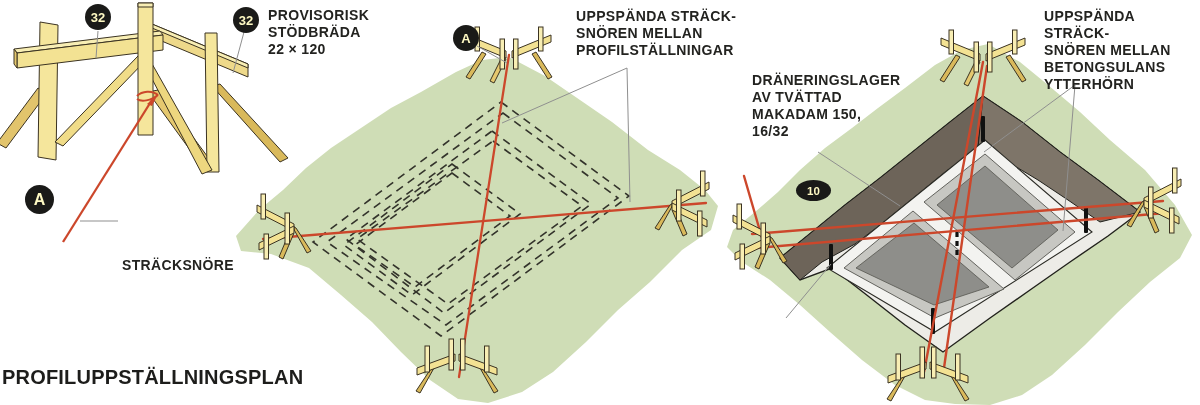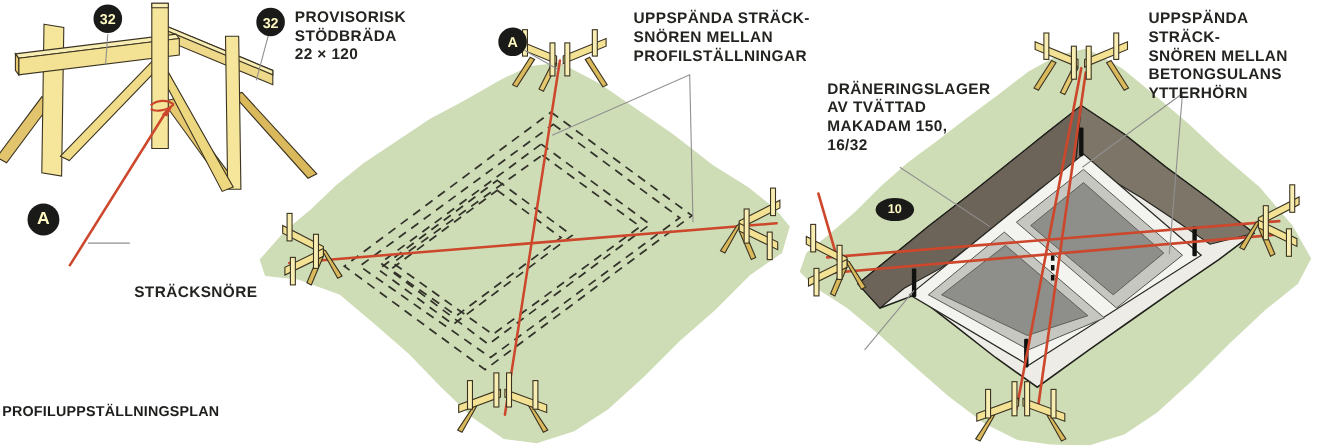--- a/index.html
+++ b/index.html
@@ -1,21 +1,21 @@
 <!DOCTYPE html>
 <html><head>
 <meta charset="utf-8">
 <style>
   html,body{margin:0;padding:0;background:#ffffff;}
   .stage{position:relative;width:1200px;height:405px;background:#ffffff;overflow:hidden;
          font-family:"Liberation Sans","DejaVu Sans",sans-serif;}
   .stage svg{position:absolute;left:0;top:0;}
   .lbl{position:absolute;color:#232320;font-size:14px;font-weight:700;line-height:17px;
        letter-spacing:.35px;white-space:pre-line;}
-  .title{position:absolute;color:#1d1d1b;font-size:13px;font-weight:700;letter-spacing:.2px;
+  .title{position:absolute;color:#1d1d1b;font-size:20px;font-weight:700;letter-spacing:.2px;
          white-space:pre;}
   .badge{position:absolute;background:#1a1a18;color:#fef9c3;border-radius:50%;
          display:flex;align-items:center;justify-content:center;font-weight:700;}
   .b26{width:26px;height:26px;font-size:13px;}
   .b30{width:29px;height:29px;font-size:16px;}
   .b21{width:35px;height:21px;font-size:11.5px;margin-top:46px;}
 </style>
 </head>
 <body>
 

